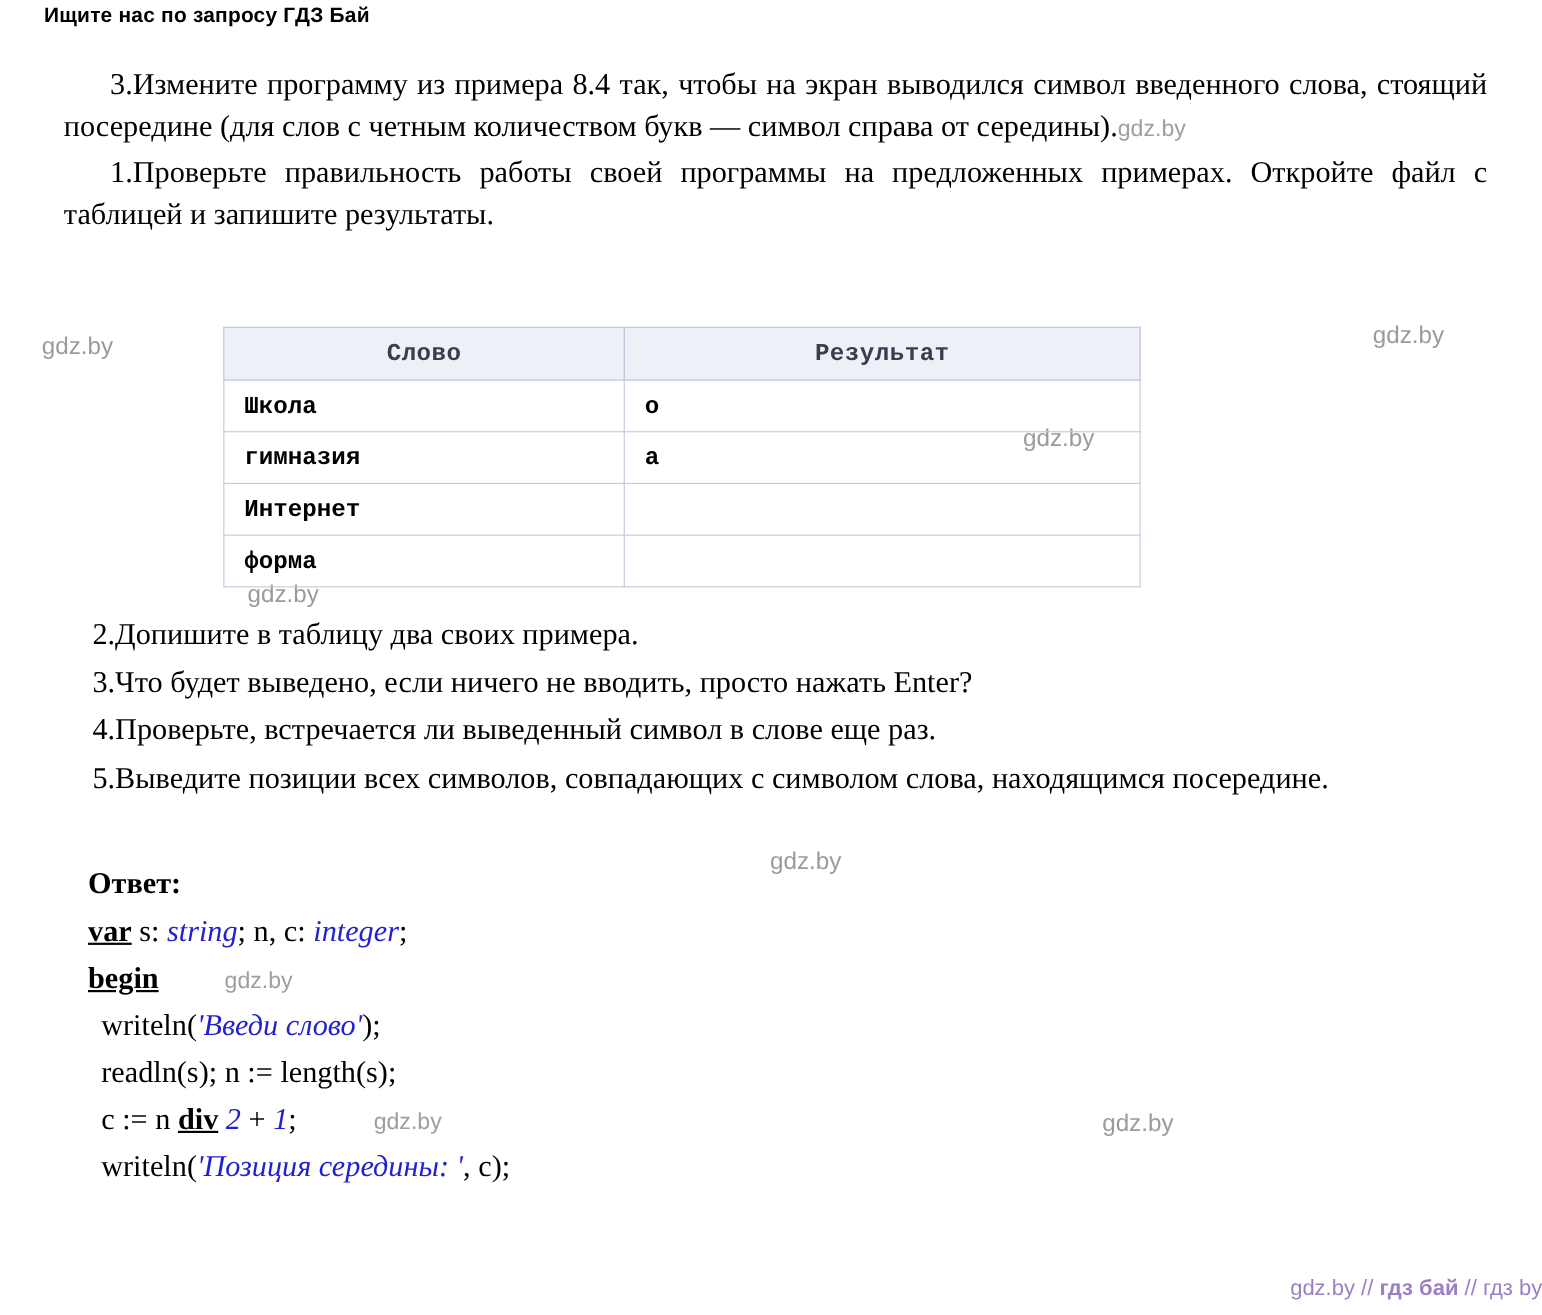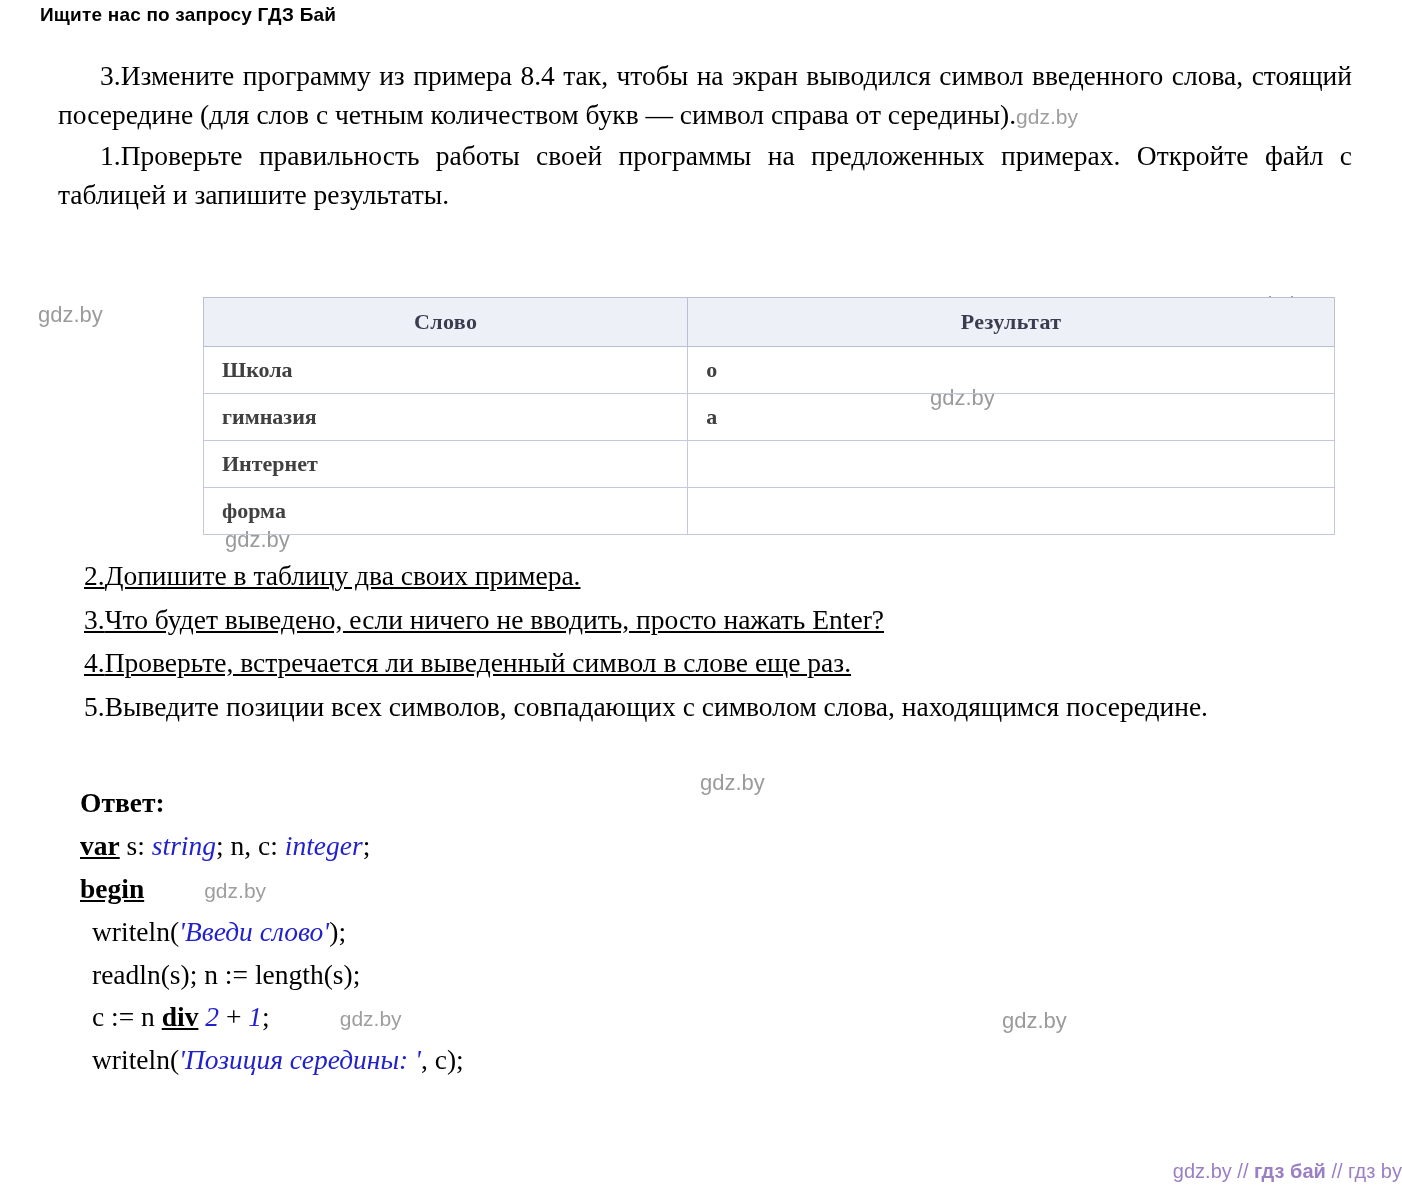--- a/index.html
+++ b/index.html
@@ -75,38 +75,38 @@
 
   
   .tbl-wrap {
     position: absolute;
     top: 297px;
     left: 203px;
     width: 1046px;
   }
   table.result-table {
     border-collapse: collapse;
-    width: 1132px;
-    font-family: Liberation Serif, serif;
+    width: 834px;
+    font-family: Liberation Mono, monospace;
   }
   table.result-table th {
     background: #eef0f7;
     border: 1px solid #b9c0d6;
     font-size: 22px;
     font-weight: bold;
     color: #3c3c50;
     padding: 11px 8px;
     text-align: center;
     letter-spacing: 0.4px;
   }
   table.result-table td {
     border: 1px solid #c3c8dc;
     font-size: 22px;
     font-weight: bold;
-    color: #404040;
+    color: #000000;
     padding: 10px 18px;
     height: 26px;
     vertical-align: middle;
   }
   table.result-table td.col-word { width: 440px; }
   table.result-table td.col-res  { width: 600px; }
   table.result-table th.th-word  { width: 440px; }
   table.result-table th.th-res   { width: 600px; }
 
   
@@ -114,21 +114,21 @@
     position: absolute;
     top: 556px;
     left: 42px;
     width: 1310px;
   }
   .tail p {
     margin: 0 0 4px 0;
     font-size: 27.5px;
     line-height: 1.44;
   }
-  .tail p.indent { text-indent: 42px; text-decoration: underline; }
+  .tail p.indent { text-indent: 42px; }
   .tail p.justify {
     text-align: justify;
     text-indent: 42px;
   }
 
   
   .answer {
     position: absolute;
     top: 782px;
     left: 80px;

